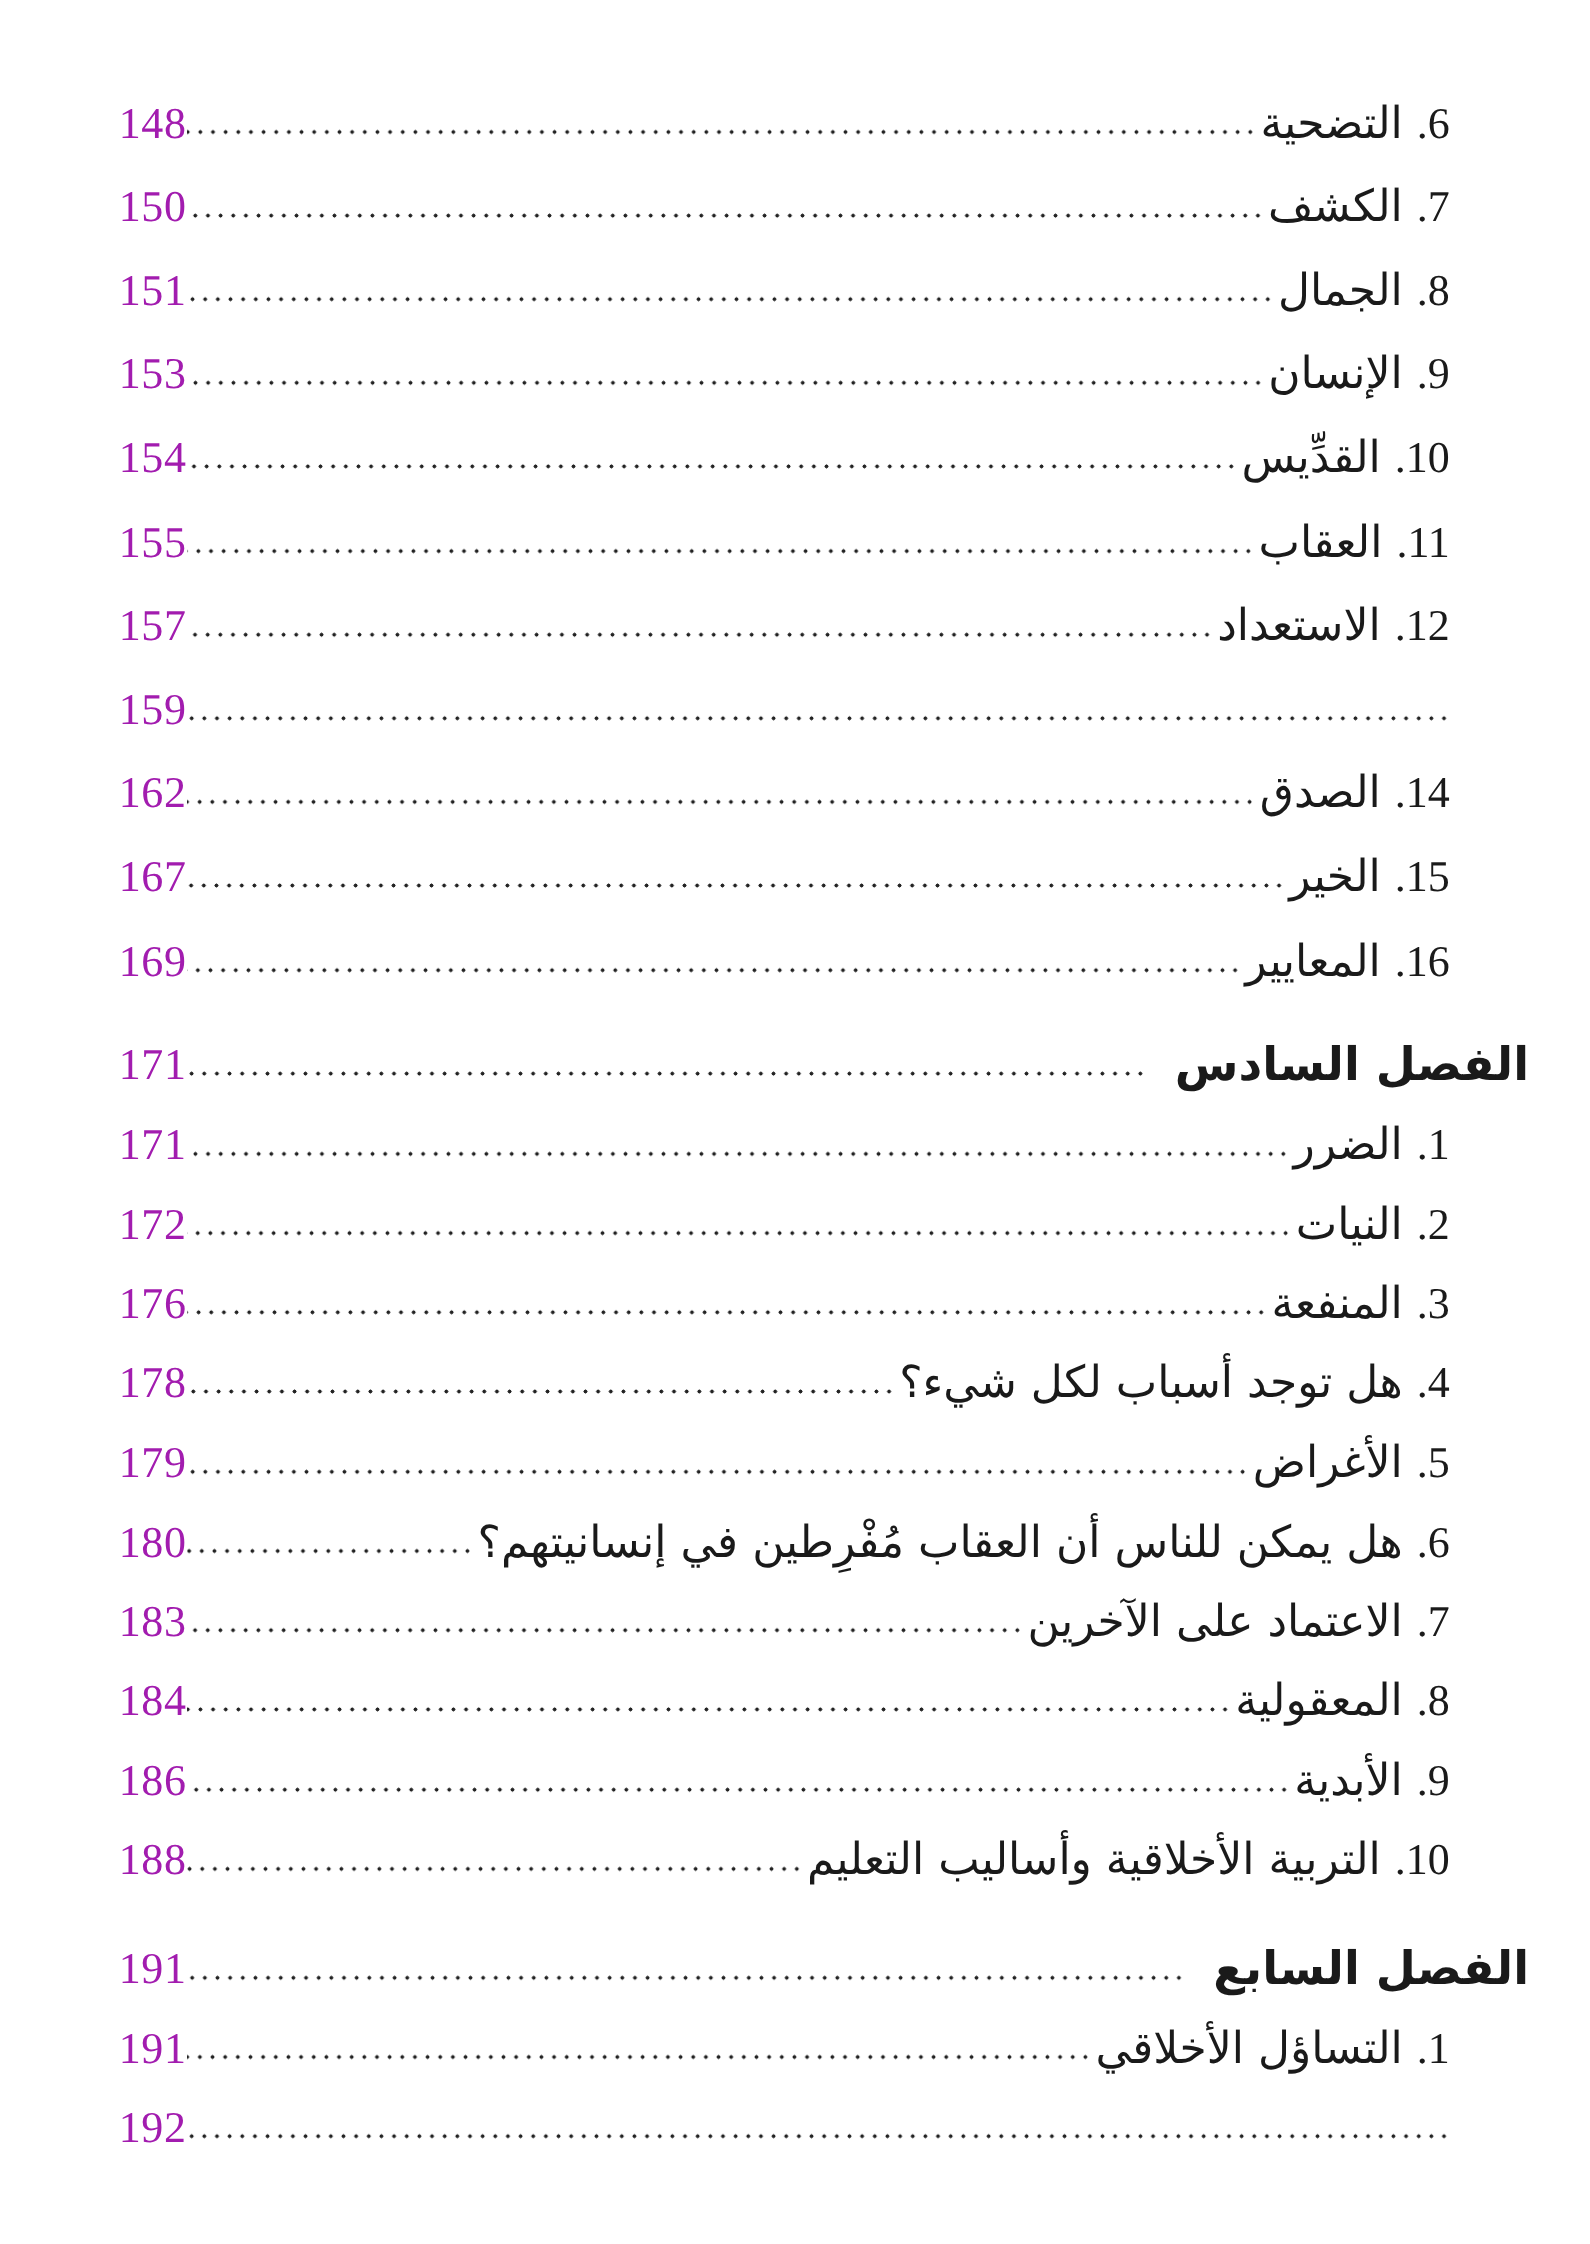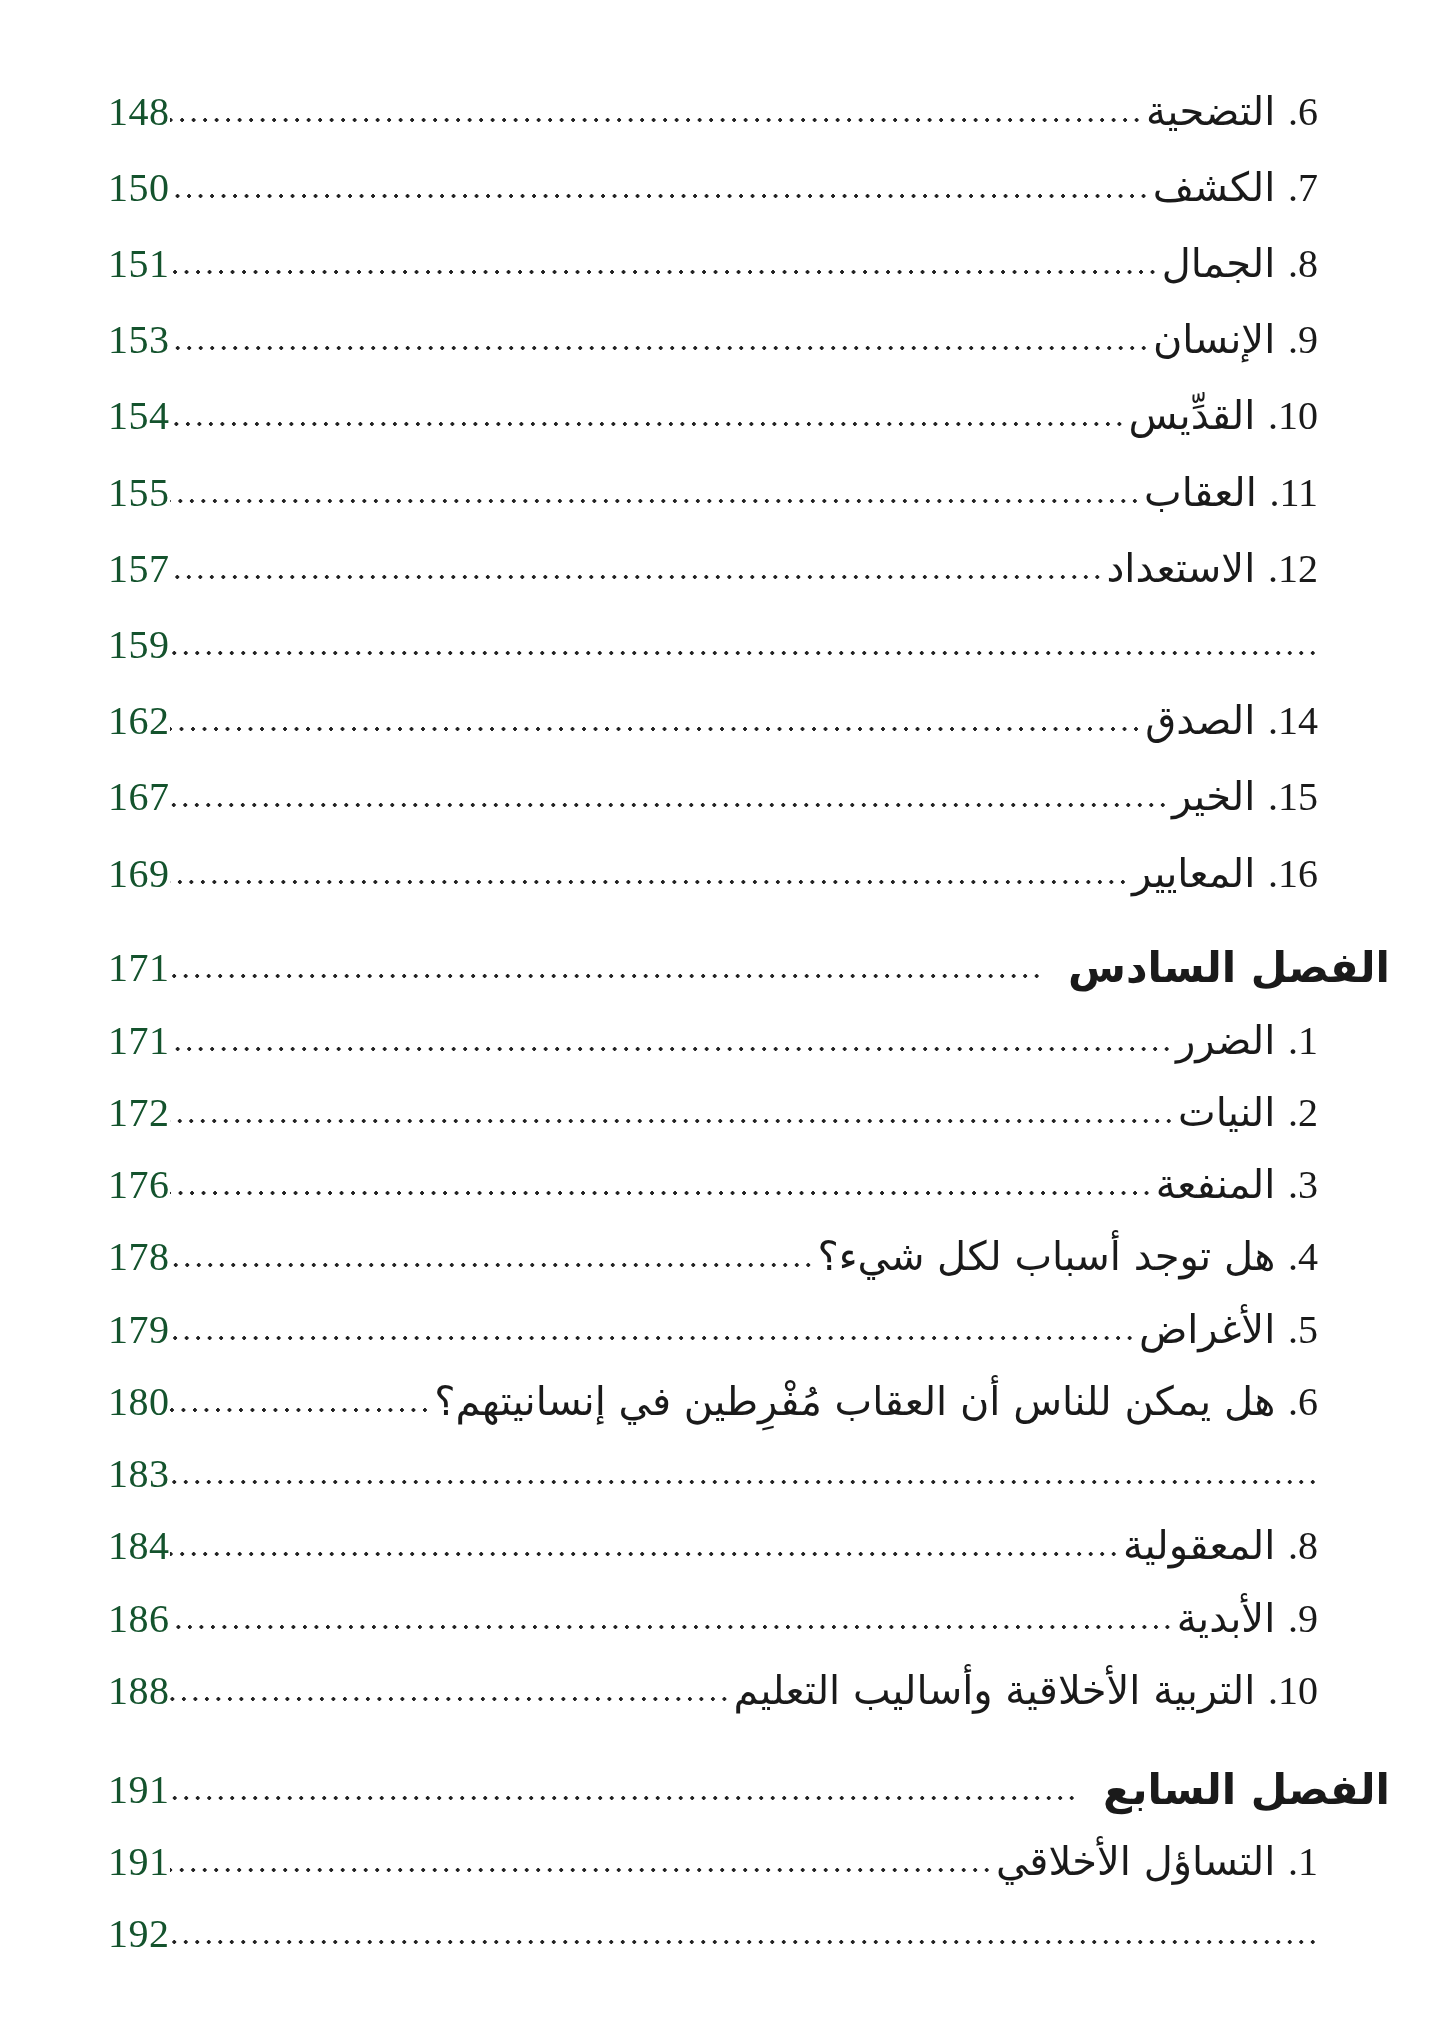--- a/index.html
+++ b/index.html
@@ -57,21 +57,21 @@
       background-image: radial-gradient(circle, #222 1.6px, transparent 2px);
       background-size: 11.5px 8px;
       background-repeat: repeat-x;
       background-position: right center;
     }
     .page {
       font-family: "Liberation Serif", serif;
       font-size: 40px;
       line-height: 52px;
       letter-spacing: 0.5px;
-      color: #14532d;
+      color: #a21caf;
     }
   </style>
 </head>
 <body>
 
 <div class="toc">
 
   <div class="row item" style="top:78px">
     <span class="title"><span class="num-prefix">6.</span> <span>التضحية</span></span>
     <span class="leader"></span>
@@ -157,20 +157,21 @@
     <span class="title"><span class="num-prefix">5.</span> <span>الأغراض</span></span>
     <span class="leader"></span>
     <span class="page">179</span>
   </div>
   <div class="row item" style="top:1368px">
     <span class="title"><span class="num-prefix">6.</span> <span>هل يمكن للناس أن العقاب مُفْرِطين في إنسانيتهم؟</span></span>
     <span class="leader"></span>
     <span class="page">180</span>
   </div>
   <div class="row item" style="top:1440px">
+    <span class="title"><span class="num-prefix">7.</span> <span>الاعتماد على الآخرين</span></span>
     <span class="leader"></span>
     <span class="page">183</span>
   </div>
   <div class="row item" style="top:1512px">
     <span class="title"><span class="num-prefix">8.</span> <span>المعقولية</span></span>
     <span class="leader"></span>
     <span class="page">184</span>
   </div>
   <div class="row item" style="top:1585px">
     <span class="title"><span class="num-prefix">9.</span> <span>الأبدية</span></span>

